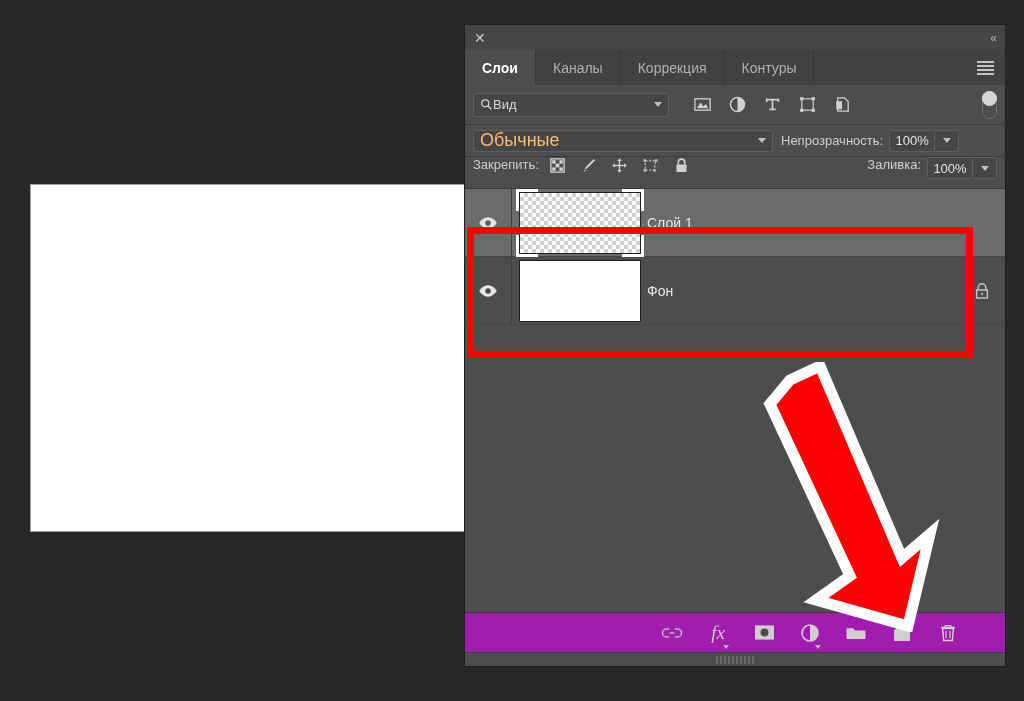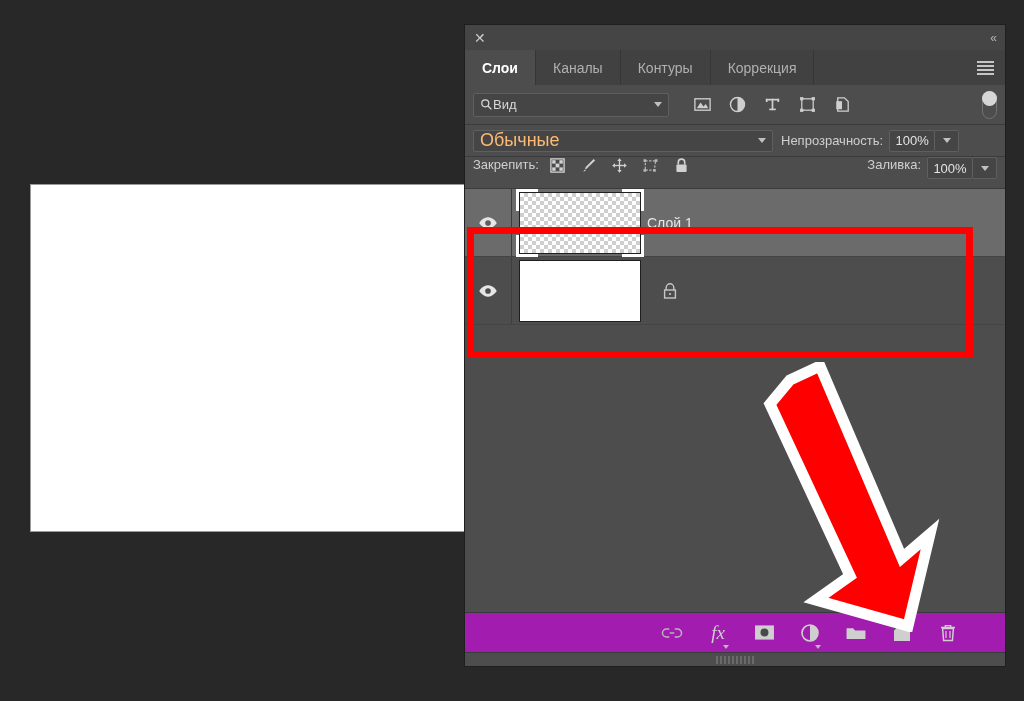--- a/index.html
+++ b/index.html
@@ -387,24 +387,24 @@
   </div>
 
   <div class="tab-strip">
     <div class="tab active">
       <span>Слои</span>
     </div>
     <div class="tab">
       <span>Каналы</span>
     </div>
     <div class="tab">
+      <span>Коррекция</span>
+    </div>
+    <div class="tab">
       <span>Контуры</span>
-    </div>
-    <div class="tab">
-      <span>Коррекция</span>
     </div>
     <div class="tab-menu-btn">
       <div class="hamburger">
           <span></span>
           <span></span>
           <span></span>
           <span></span>
         </div>
     </div>
   </div>
@@ -526,20 +526,21 @@
     <div class="layer-row normal">
       <div class="eye-cell">
         <svg width="20" height="14" viewBox="0 0 22 14">
           <path d="M11 0.8 C5 0.8 1.4 7 1.4 7 S5 13.2 11 13.2 S20.6 7 20.6 7 S17 0.8 11 0.8 Z" fill="#e6e6e6"></path>
           <circle cx="11" cy="7" r="3.1" fill="#4d4d4d"></circle>
         </svg>
       </div>
       <div class="thumb-cell">
         <div class="thumb white"></div>
       </div>
+      <span class="layer-name">Фон</span>
       <div class="layer-lock-cell">
         <svg width="16" height="18" viewBox="0 0 16 18">
           <path d="M4.2 8 V5.6 A3.8 3.8 0 0 1 11.8 5.6 V8" fill="none" stroke="#c6c6c6" stroke-width="1.4"></path>
           <rect x="2.6" y="8" width="10.8" height="8" fill="none" stroke="#c6c6c6" stroke-width="1.4"></rect>
           <circle cx="8" cy="12" r="1.1" fill="#c6c6c6"></circle>
         </svg>
       </div>
     </div>
   </div>
 

